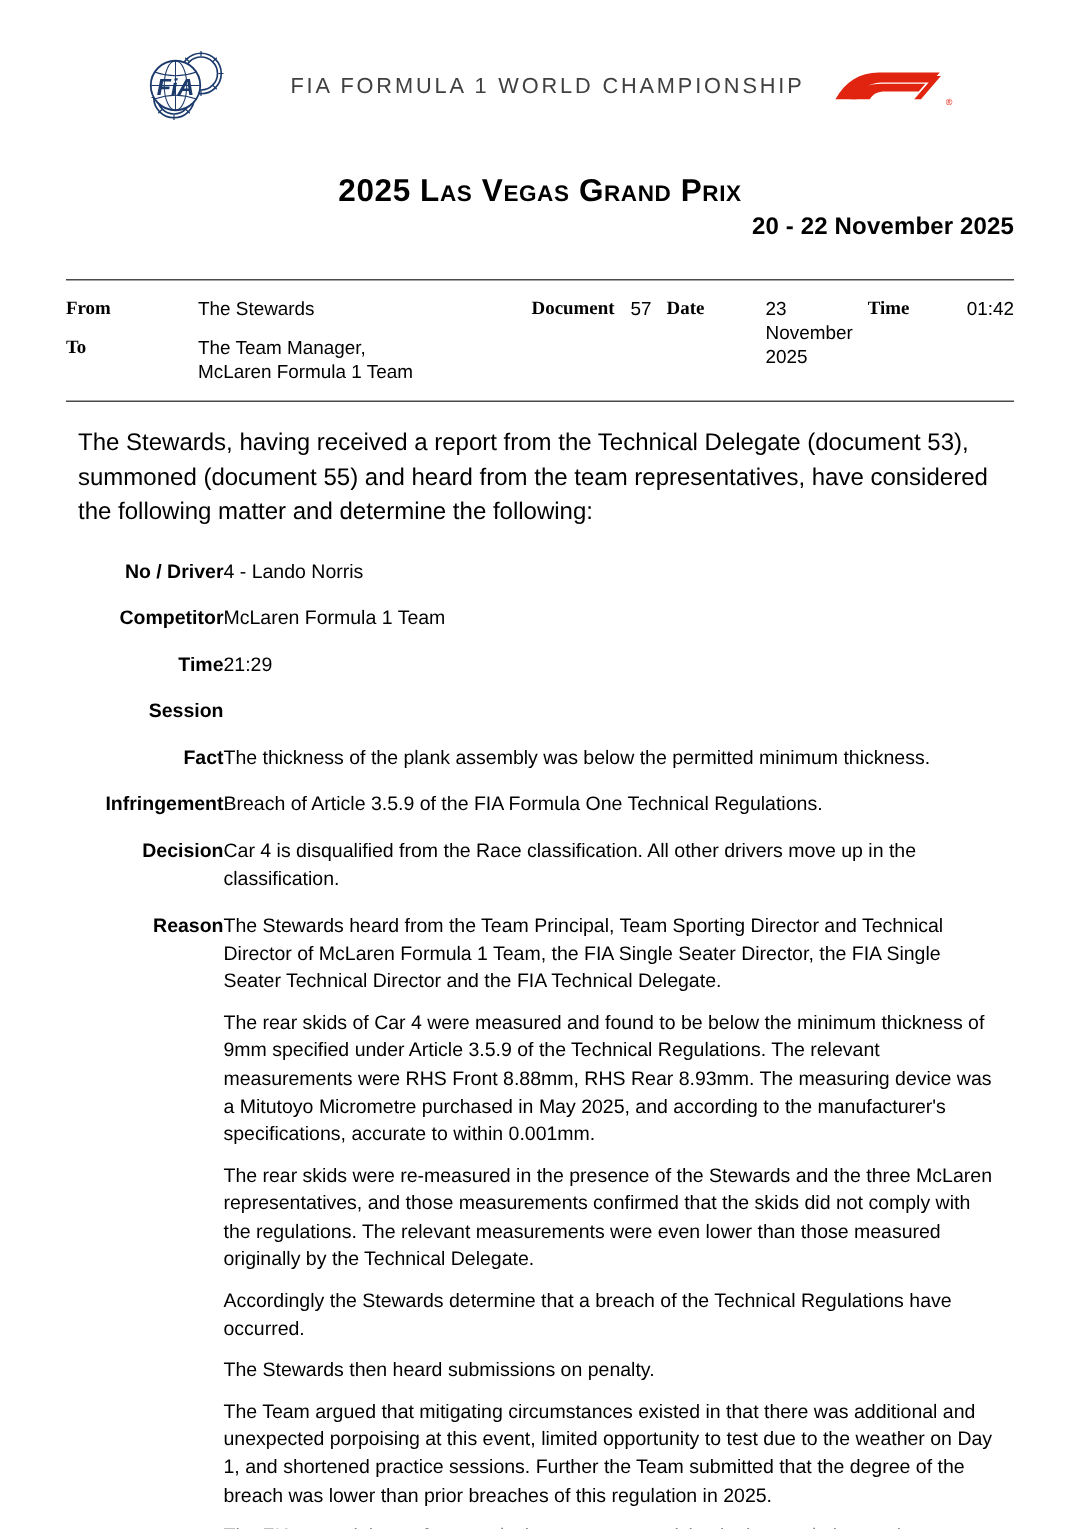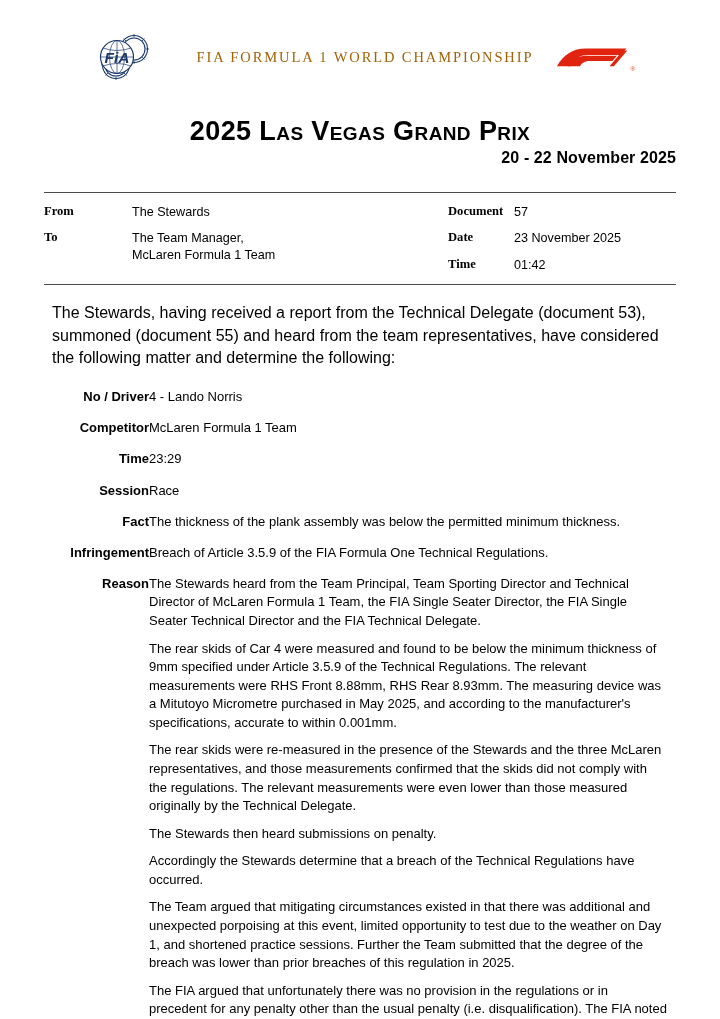--- a/index.html
+++ b/index.html
@@ -38,22 +38,22 @@
     position: relative;
     flex: 0 0 auto;
   }
   .fia-logo svg { display: block; }
 
   .championship-line {
     flex: 1 1 auto;
     text-align: center;
     font-size: 14.5px;
     letter-spacing: 1.9px;
-    color: #a16207;
-    font-family: Liberation Serif, serif;
+    color: #404040;
+    font-family: Liberation Sans, sans-serif;
     font-weight: 400;
     white-space: nowrap;
     padding-left: 18px;
   }
 
   .f1-logo {
     width: 74px;
     height: 30px;
     flex: 0 0 auto;
     position: relative;
@@ -63,21 +63,21 @@
     position: absolute;
     right: -7px;
     bottom: 1px;
     font-size: 6px;
     color: #e1240f;
   }
 
   
   .event-title {
     text-align: center;
-    font-size: 27px;
+    font-size: 21px;
     font-weight: bold;
     font-variant: small-caps;
     letter-spacing: 0.4px;
     line-height: 1.05;
     margin: 2px 0 0 0;
   }
   .event-dates {
     text-align: right;
     font-size: 16px;
     font-weight: bold;
@@ -96,21 +96,21 @@
   .rule-bottom { margin-top: 0px; }
 
   .meta {
     display: flex;
     padding: 11px 0 11px 0;
     font-size: 12.6px;
     box-sizing: border-box;
     min-height: 64px;
   }
   .meta-left { width: 404px; display: flex; flex-direction: column; gap: 10px; }
-  .meta-right { flex: 1 1 auto; display: flex; flex-direction: column; gap: 10px; }
+  .meta-right { flex: 1 1 auto; display: flex; flex-direction: row; gap: 10px; }
   .meta-row { display: flex; align-items: flex-start; }
   .meta-label {
     font-weight: bold;
     width: 88px;
     flex: 0 0 88px;
     font-size: 12.6px;
     font-family: Liberation Serif, serif;
   }
   .meta-right .meta-label { width: 66px; flex: 0 0 66px; }
   .meta-value {
@@ -257,46 +257,49 @@
       <div class="field-value">4 - Lando Norris</div>
     </div>
 
     <div class="field">
       <div class="field-label">Competitor</div>
       <div class="field-value">McLaren Formula 1 Team</div>
     </div>
 
     <div class="field">
       <div class="field-label">Time</div>
-      <div class="field-value">23:29</div>
+      <div class="field-value">21:29</div>
     </div>
 
     <div class="field">
       <div class="field-label">Session</div>
-      <div class="field-value">Race</div>
     </div>
 
     <div class="field">
       <div class="field-label">Fact</div>
       <div class="field-value">The thickness of the plank assembly was below the permitted minimum thickness.</div>
     </div>
 
     <div class="field">
       <div class="field-label">Infringement</div>
       <div class="field-value">Breach of Article 3.5.9 of the FIA Formula One Technical Regulations.</div>
     </div>
 
+    <div class="field">
+      <div class="field-label">Decision</div>
+      <div class="field-value">Car 4 is disqualified from the Race classification. All other drivers move up in the classification.</div>
+    </div>
 
     <div class="field">
       <div class="field-label">Reason</div>
       <div class="field-value field-paras" id="reason-paragraphs">
           <p>The Stewards heard from the Team Principal, Team Sporting Director and Technical Director of McLaren Formula 1 Team, the FIA Single Seater Director, the FIA Single Seater Technical Director and the FIA Technical Delegate.</p>
           <p>The rear skids of Car 4 were measured and found to be below the minimum thickness of 9mm specified under Article 3.5.9 of the Technical Regulations. The relevant measurements were RHS Front 8.88mm, RHS Rear 8.93mm. The measuring device was a Mitutoyo Micrometre purchased in May 2025, and according to the manufacturer's specifications, accurate to within 0.001mm.</p>
           <p>The rear skids were re-measured in the presence of the Stewards and the three McLaren representatives, and those measurements confirmed that the skids did not comply with the regulations. The relevant measurements were even lower than those measured originally by the Technical Delegate.</p>
+          <p>Accordingly the Stewards determine that a breach of the Technical Regulations have occurred.</p>
           <p>The Stewards then heard submissions on penalty.</p>
-          <p>Accordingly the Stewards determine that a breach of the Technical Regulations have occurred.</p>
           <p>The Team argued that mitigating circumstances existed in that there was additional and unexpected porpoising at this event, limited opportunity to test due to the weather on Day 1, and shortened practice sessions. Further the Team submitted that the degree of the breach was lower than prior breaches of this regulation in 2025.</p>
           <p>The FIA argued that unfortunately there was no provision in the regulations or in precedent for any penalty other than the usual penalty (i.e. disqualification). The FIA noted that it strongly held the view that the breach was unintentional and that there was not deliberate attempt to circumvent the regulations.</p>
         </div>
     </div>
 
   </div>
 </div>
 
 </body></html>

